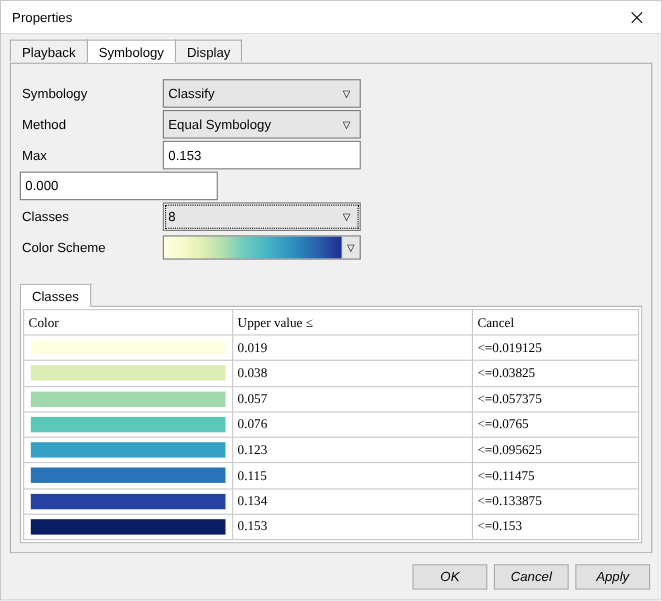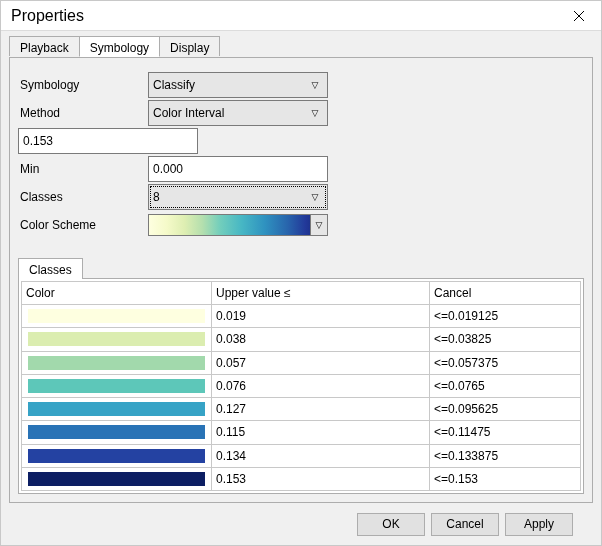--- a/index.html
+++ b/index.html
@@ -23,21 +23,21 @@
     flex-direction: column;
   }
   .titlebar {
     background: #fff;
     height: 30px;
     display: flex;
     align-items: center;
     padding: 0 0 0 10px;
     border-bottom: 1px solid #dcdcdc;
   }
-  .titlebar .title { flex: 1; font-size: 16px; }
+  .titlebar .title { flex: 1; font-size: 12px; }
   .titlebar .close {
     width: 45px; height: 30px;
     display:flex; align-items:center; justify-content:center;
   }
   .titlebar .close svg { width:10px; height:10px; }
   .content {
     flex: 1;
     padding: 5px 8px 0 8px;
     display:flex;
     flex-direction:column;
@@ -147,20 +147,21 @@
     z-index:2;
   }
   .grid-wrap {
     border:1px solid #adadad;
     background:#fff;
     flex:1;
     margin-top:-1px;
     padding:2px;
     overflow:hidden;
     display:flex;
+    font-family:Liberation Serif, serif;
   }
   table.grid {
     border-collapse:collapse;
     width:100%;
     table-layout:fixed;
   }
   table.grid th, table.grid td {
     border:1px solid #c8c8c8;
     padding:3px 4px;
     text-align:left;
@@ -177,22 +178,23 @@
   
   col.c-color { width:190px; }
   col.c-upper { width:218px; }
   col.c-label { }
   
   .footer {
     height:42px;
     display:flex;
     justify-content:flex-end;
     align-items:center;
-    padding:0 28px;
+    padding:0 10px;
     gap:6px;
+    font-style:italic;
   }
   .btn {
     min-width:68px;
     height:23px;
     border:1px solid #adadad;
     background:#e1e1e1;
     display:flex; align-items:center; justify-content:center;
     padding:0 12px;
   }
 </style>
@@ -227,33 +229,33 @@
           <div class="label">Symbology</div>
           <div class="combo">
             <span class="combo-text">Classify</span>
             <span class="chev">▽</span>
           </div>
         </div>
 
         <div class="form-row">
           <div class="label">Method</div>
           <div class="combo">
-            <span class="combo-text">Color Interval</span>
+            <span class="combo-text">Equal Symbology</span>
             <span class="chev">▽</span>
           </div>
         </div>
 
         <div class="form-row">
+          <div class="label">Max</div>
           <div class="textin">
             <input type="text" value="0.153" style="">
           </div>
         </div>
 
         <div class="form-row">
-          <div class="label">Min</div>
           <div class="textin">
             <input type="text" value="0.000" style="">
           </div>
         </div>
 
         <div class="form-row">
           <div class="label">Classes</div>
           <div class="combo focus">
             <span class="combo-text">8</span>
             <span class="chev">▽</span>
@@ -313,21 +315,21 @@
                   <td>
                     <div class="swatch" style="background: rgb(93, 199, 185);"></div>
                   </td>
                   <td>0.076</td>
                   <td>&lt;=0.0765</td>
                 </tr>
                 <tr>
                   <td>
                     <div class="swatch" style="background: rgb(54, 163, 198);"></div>
                   </td>
-                  <td>0.127</td>
+                  <td>0.123</td>
                   <td>&lt;=0.095625</td>
                 </tr>
                 <tr>
                   <td>
                     <div class="swatch" style="background: rgb(41, 115, 182);"></div>
                   </td>
                   <td>0.115</td>
                   <td>&lt;=0.11475</td>
                 </tr>
                 <tr>

